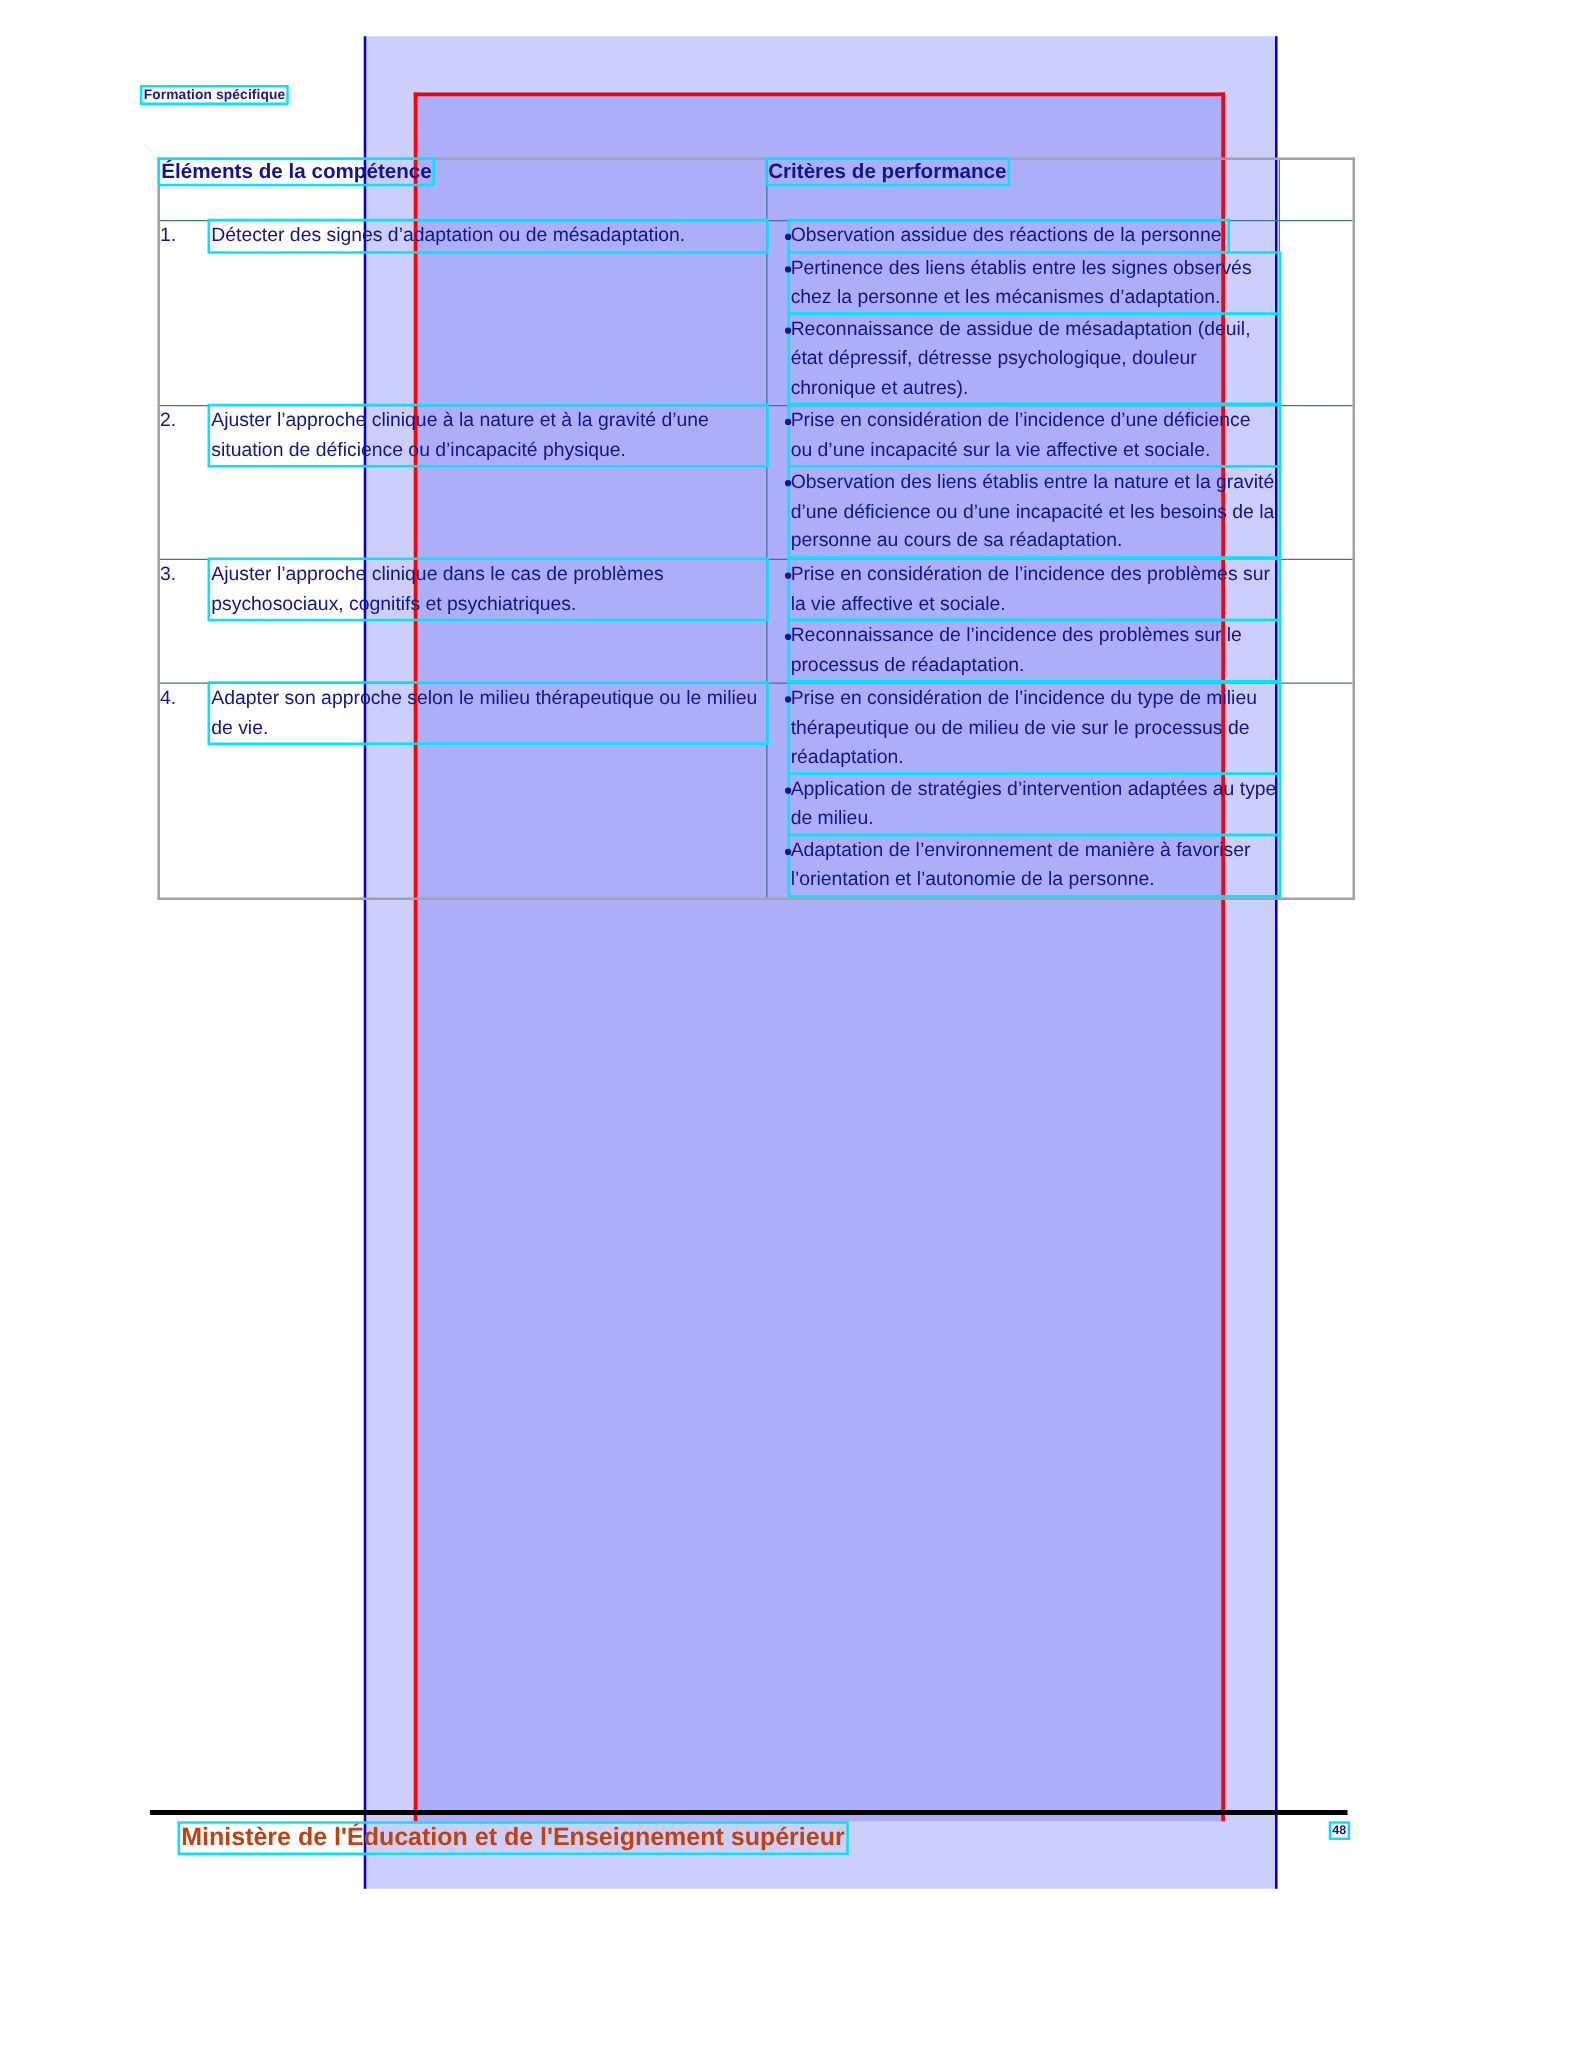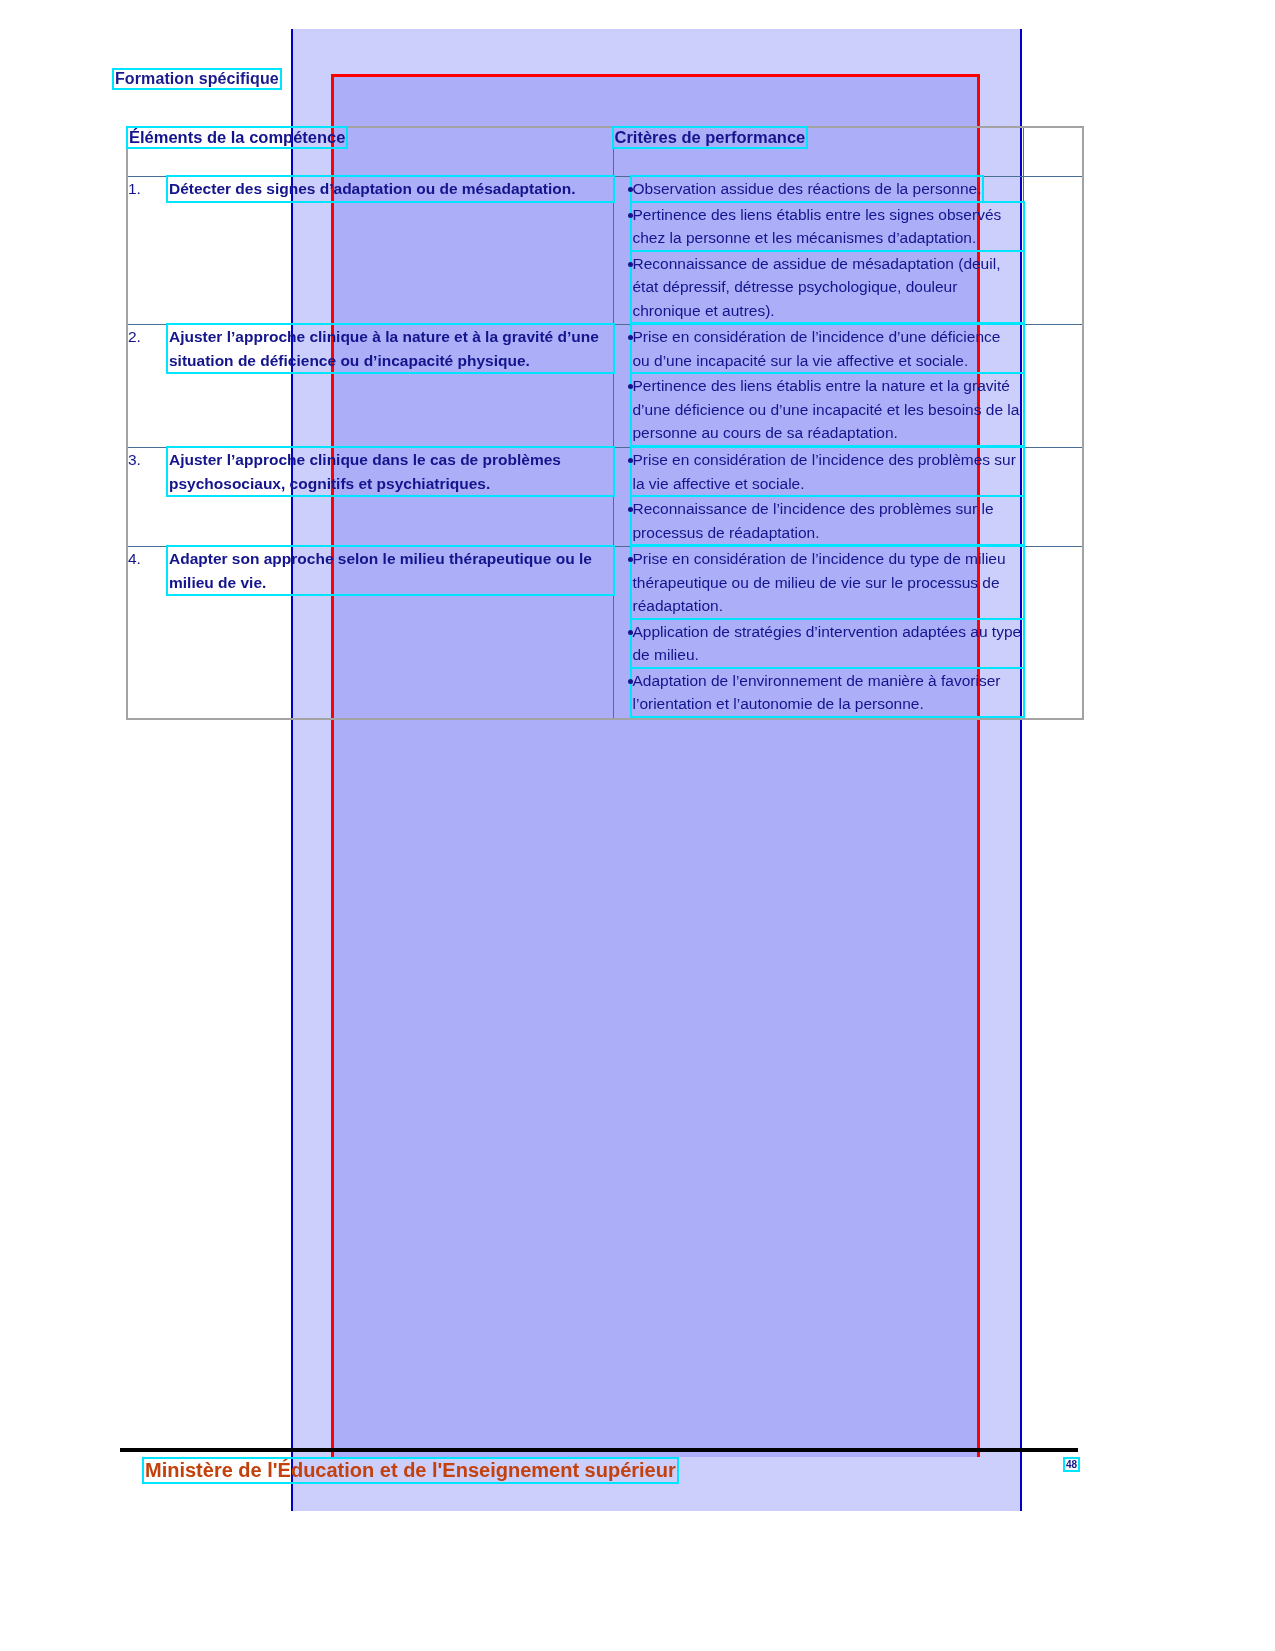--- a/index.html
+++ b/index.html
@@ -35,21 +35,21 @@
     border-right: 3px solid #ff0000;
     pointer-events: none;
   }
   .overlay-inner.topline { border-top: 3px solid #ff0000; }
 
   
   .running-head {
     position: absolute;
     left: 114px;
     top: 70px;
-    font-size: 16px;
+    font-size: 11px;
     font-weight: bold;
     color: #1a1a8c;
     letter-spacing: .1px;
   }
   .hl {
     background: transparent;
     outline: 2px solid #00e5ff;
     display: inline-block;
     padding: 0 1px;
   }
@@ -100,21 +100,21 @@
 
   .numbered {
     display: flex;
     gap: 0;
   }
   .num {
     width: 40px;
     flex: 0 0 40px;
     color: #14148c;
   }
-  .ntext { flex: 1 1 auto; font-weight: bold; }
+  .ntext { flex: 1 1 auto; }
 
   ul.crits {
     list-style: none;
     margin: 0;
     padding: 0;
   }
   ul.crits li {
     position: relative;
     padding-left: 18px;
     margin-bottom: 2px;
@@ -209,21 +209,21 @@
       <tr>
         <td class="cell-left">
           <div class="numbered">
             <span class="num">2.</span>
             <span class="ntext hl">Ajuster l’approche clinique à la nature et à la gravité d’une situation de déficience ou d’incapacité physique.</span>
           </div>
         </td>
         <td class="cell-right">
           <ul class="crits">
             <li><span class="hl">Prise en considération de l’incidence d’une déficience ou d’une incapacité sur la vie affective et sociale.</span></li>
-            <li><span class="hl">Pertinence des liens établis entre la nature et la gravité d’une déficience ou d’une incapacité et les besoins de la personne au cours de sa réadaptation.</span></li>
+            <li><span class="hl">Observation des liens établis entre la nature et la gravité d’une déficience ou d’une incapacité et les besoins de la personne au cours de sa réadaptation.</span></li>
           </ul>
         </td>
         <td class="cell-blank"></td>
       </tr>
 
       <tr>
         <td class="cell-left">
           <div class="numbered">
             <span class="num">3.</span>
             <span class="ntext hl">Ajuster l’approche clinique dans le cas de problèmes psychosociaux, cognitifs et psychiatriques.</span>

